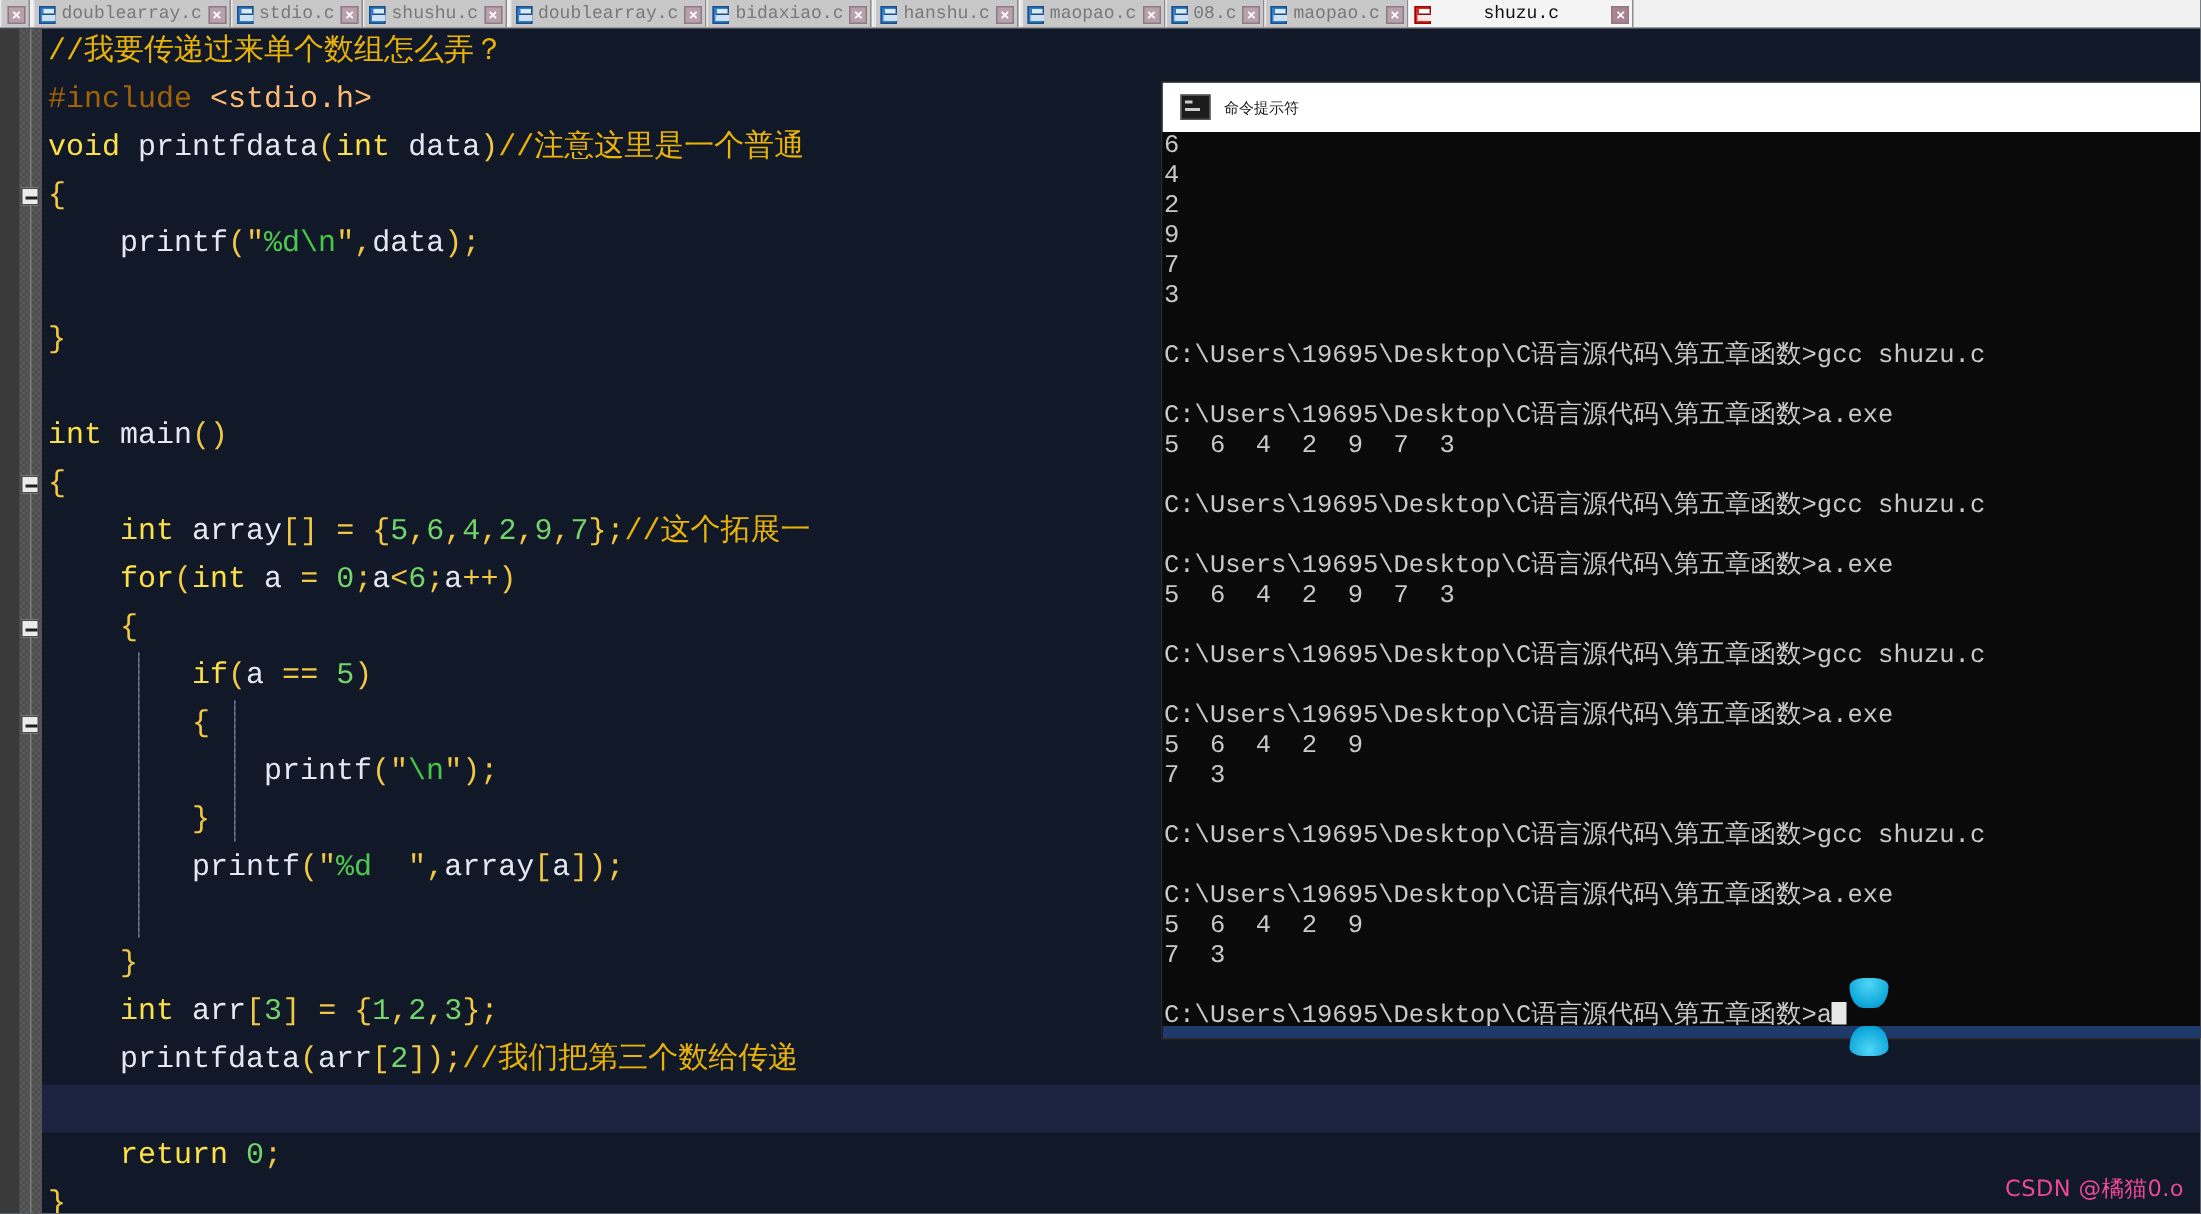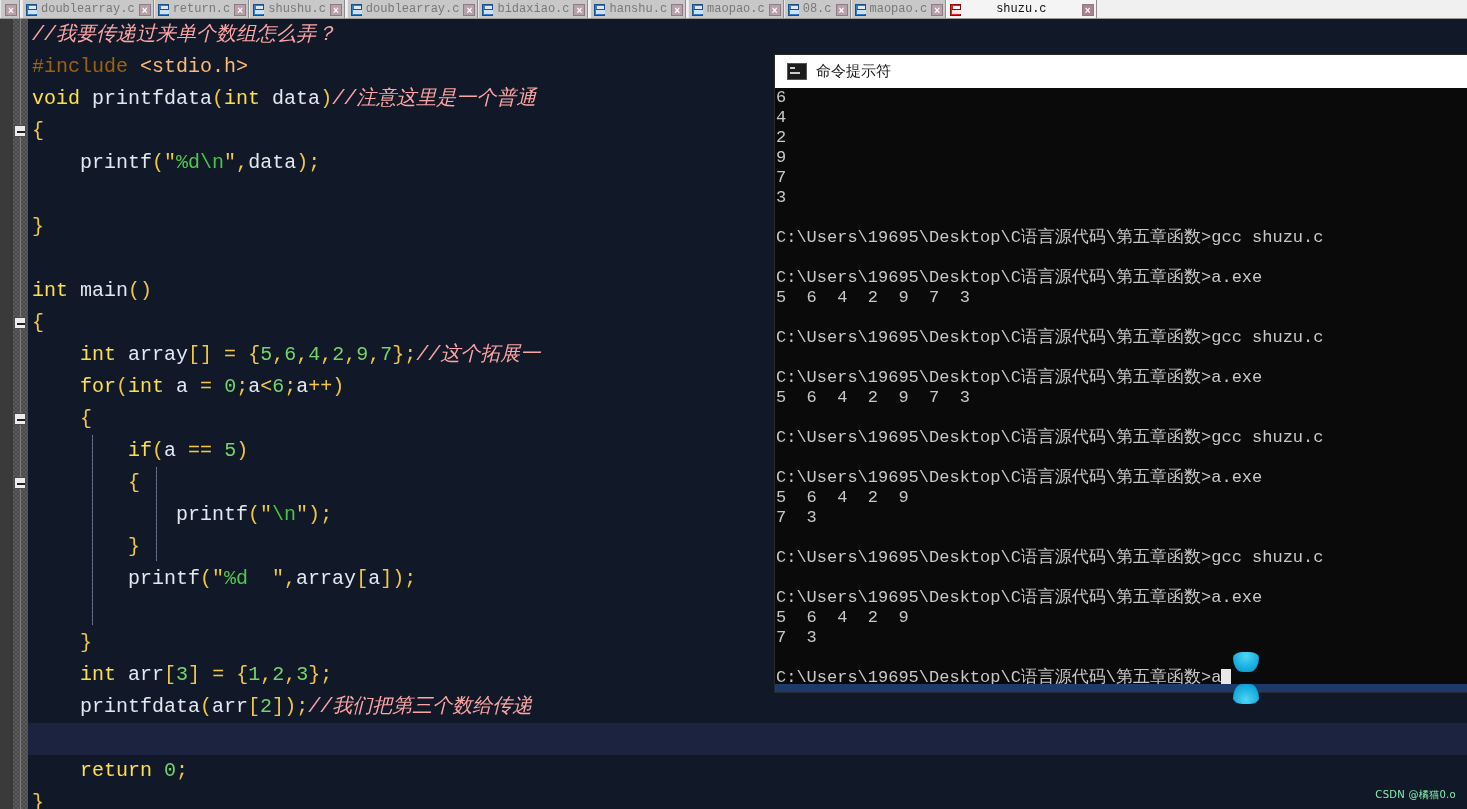--- a/index.html
+++ b/index.html
@@ -167,21 +167,21 @@
     background-size: 1px 4px;
   }
 
   .kw      { color: #fde047; }
   .pp      { color: #a16207; }
   .hdr     { color: #fdba74; }
   .id      { color: #e3e8f0; margin-top: 31px; }
   .num     { color: #74d46b; }
   .str     { color: #4fc84f; }
   .punc    { color: #f2c744; }
-  .cmt     { color: #fca5a5; font-style: italic; }
+  .cmt     { color: #eab308; }
   .esc     { color: #45c745; }
   .plain   { color: #e3e8f0; }
 
   
   #console-win {
     position: absolute;
     top: 55px; left: 775px;
     width: 692px; height: 637px;
     background: #000000;
     box-shadow: 0 0 0 1px #2a2a2a;
@@ -211,21 +211,21 @@
   }
   #console-title .cmd-icon::after {
     content: "";
     position: absolute;
     left: 2px; top: 8px;
     width: 10px; height: 2px;
     background: #cccccc;
   }
   #console-title .ctitle {
     font-family: "DejaVu Sans", sans-serif;
-    font-size: 15px;
+    font-size: 10px;
     color: #1a1a1a;
   }
   #console-body {
     position: absolute;
     top: 33px; left: 0;
     width: 692px; height: 604px;
     background: #0a0a0a;
     font-family: "Liberation Mono", monospace;
     font-size: 17px;
     line-height: 20px;
@@ -265,22 +265,22 @@
     left: 1233px; top: 684px;
     border-radius: 50% 50% 50% 50% / 100% 100% 40% 40%;
     background: radial-gradient(circle at 50% 80%, #4fd6f5 0%, #0fa7db 70%, #0b7fa8 100%);
   }
 
   
   #watermark {
     position: absolute;
     right: 11px; bottom: 7px;
     font-family: "DejaVu Sans", sans-serif;
-    font-size: 10px;
-    color: #86efac;
+    font-size: 15px;
+    color: #ec4899;
     letter-spacing: 0.3px;
   }
 </style>
 </head>
 <body>
 
 <div id="app">
 
   <div id="tabbar">
       <div class="tab partial">
@@ -288,21 +288,21 @@
         <span class="tab-close">×</span>
       </div>
       <div class="tab-sep"></div>
       <div class="tab">
         <span class="tab-icon"></span>
         <span class="tab-label">doublearray.c</span>
         <span class="tab-close">×</span>
       </div>
       <div class="tab">
         <span class="tab-icon"></span>
-        <span class="tab-label">return.c</span>
+        <span class="tab-label">stdio.c</span>
         <span class="tab-close">×</span>
       </div>
       <div class="tab">
         <span class="tab-icon"></span>
         <span class="tab-label">shushu.c</span>
         <span class="tab-close">×</span>
       </div>
       <div class="tab-sep"></div>
       <div class="tab">
         <span class="tab-icon"></span>

